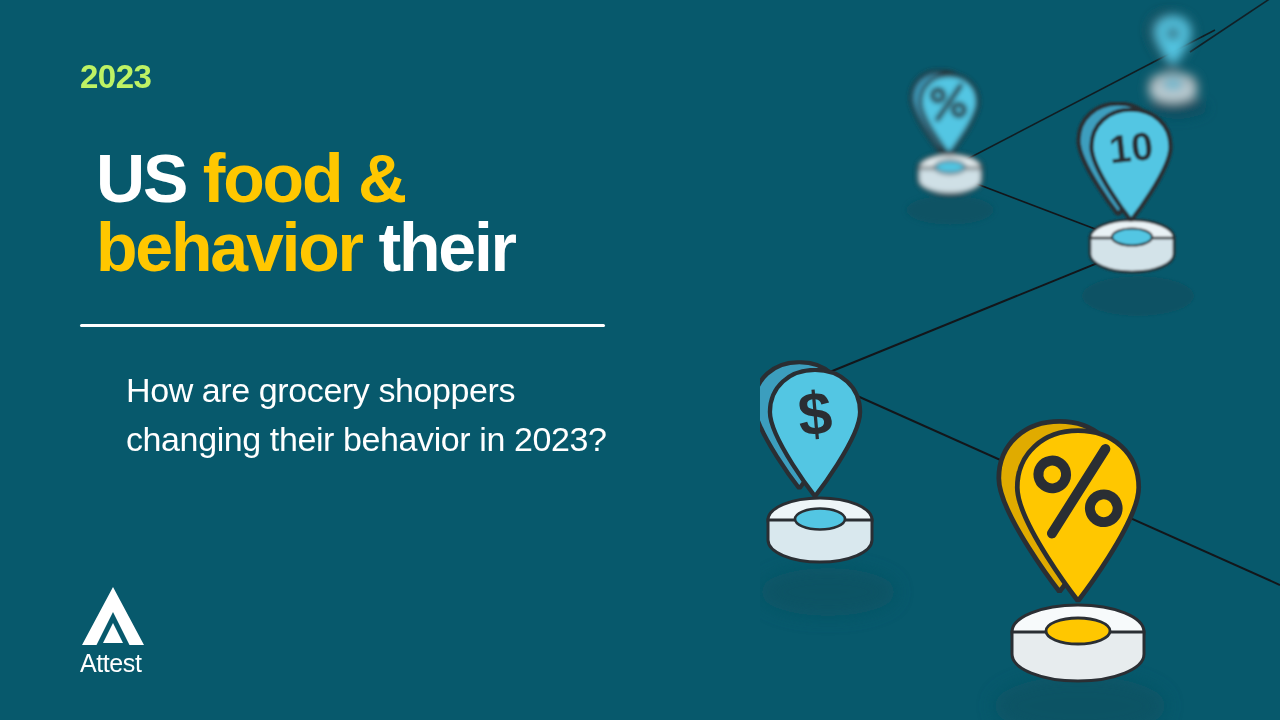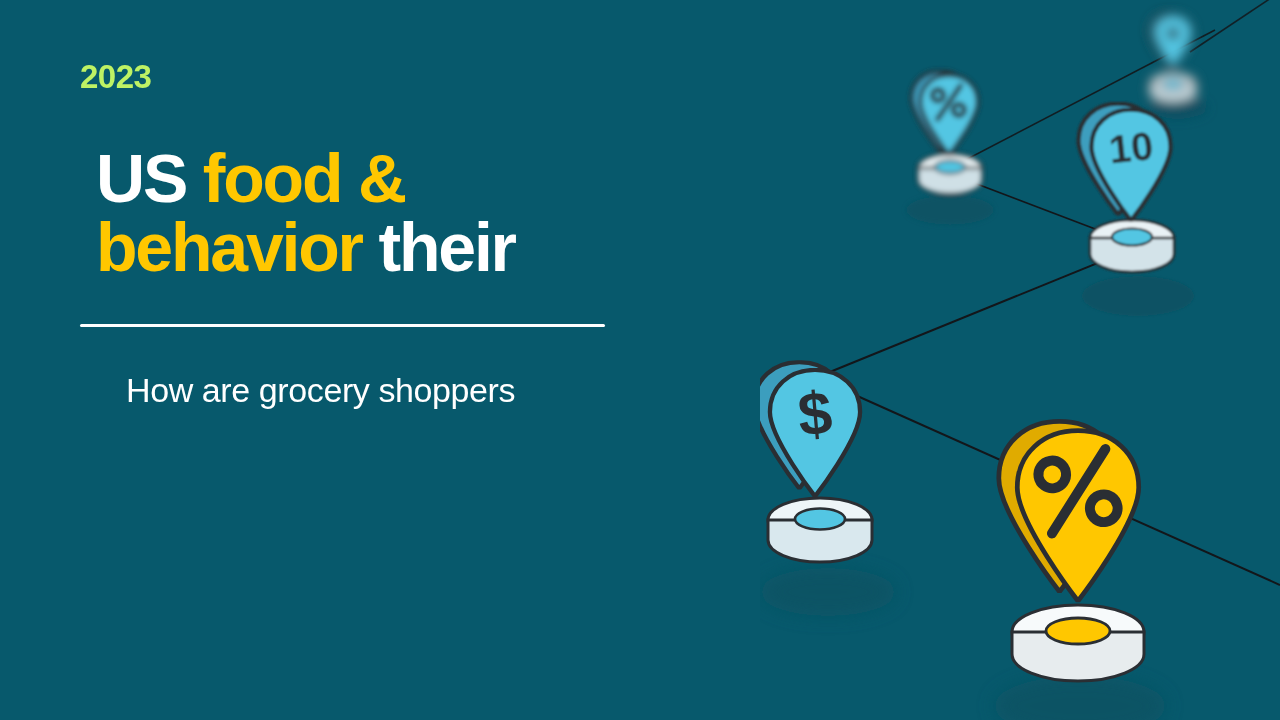--- a/index.html
+++ b/index.html
@@ -238,17 +238,25 @@
       </span>
       <span class="ln">
         <span class="hl-y">behavior </span><span class="hl-w">their</span>
       </span>
     </h1>
 
     <div class="divider"></div>
 
     <div class="subhead">
       <span class="ln">How are grocery shoppers</span>
+      <span class="ln">changing their behavior in 2023?</span>
     </div>
 
+    <div class="logo">
+      <svg class="logo-mark" width="66" height="62" viewBox="0 0 66 62" aria-hidden="true">
+        <path d="M33 2 L64 60 L49.5 60 L33 27 L16.5 60 L2 60 Z" fill="#ffffff"></path>
+        <path d="M33 38 L43 58 L23 58 Z" fill="#ffffff"></path>
+      </svg>
+      <div class="logo-word">Attest</div>
+    </div>
 
   </div>
 </div>
 
 </body></html>

